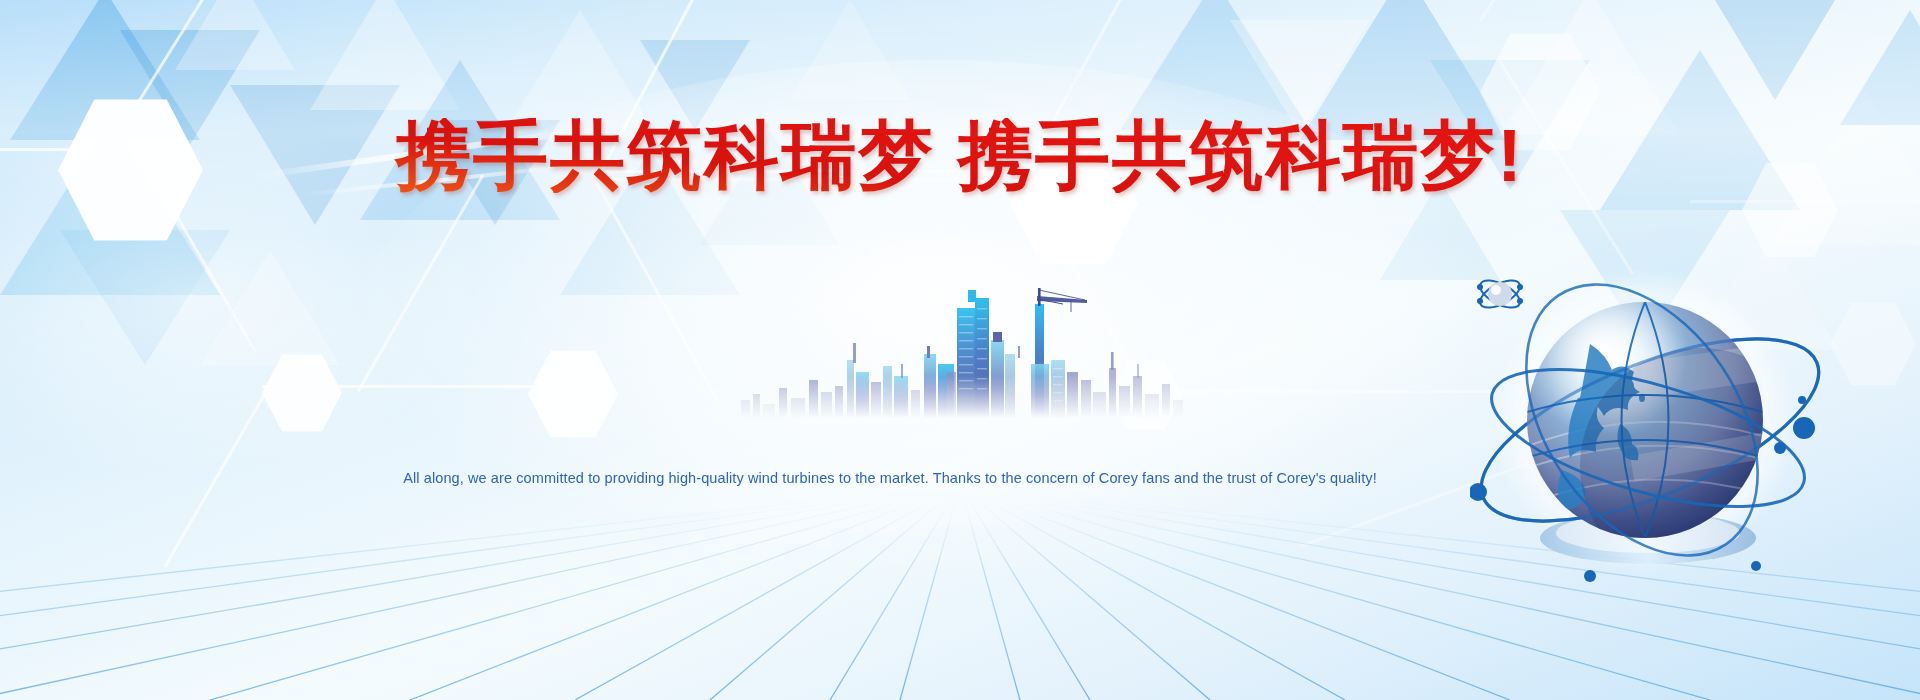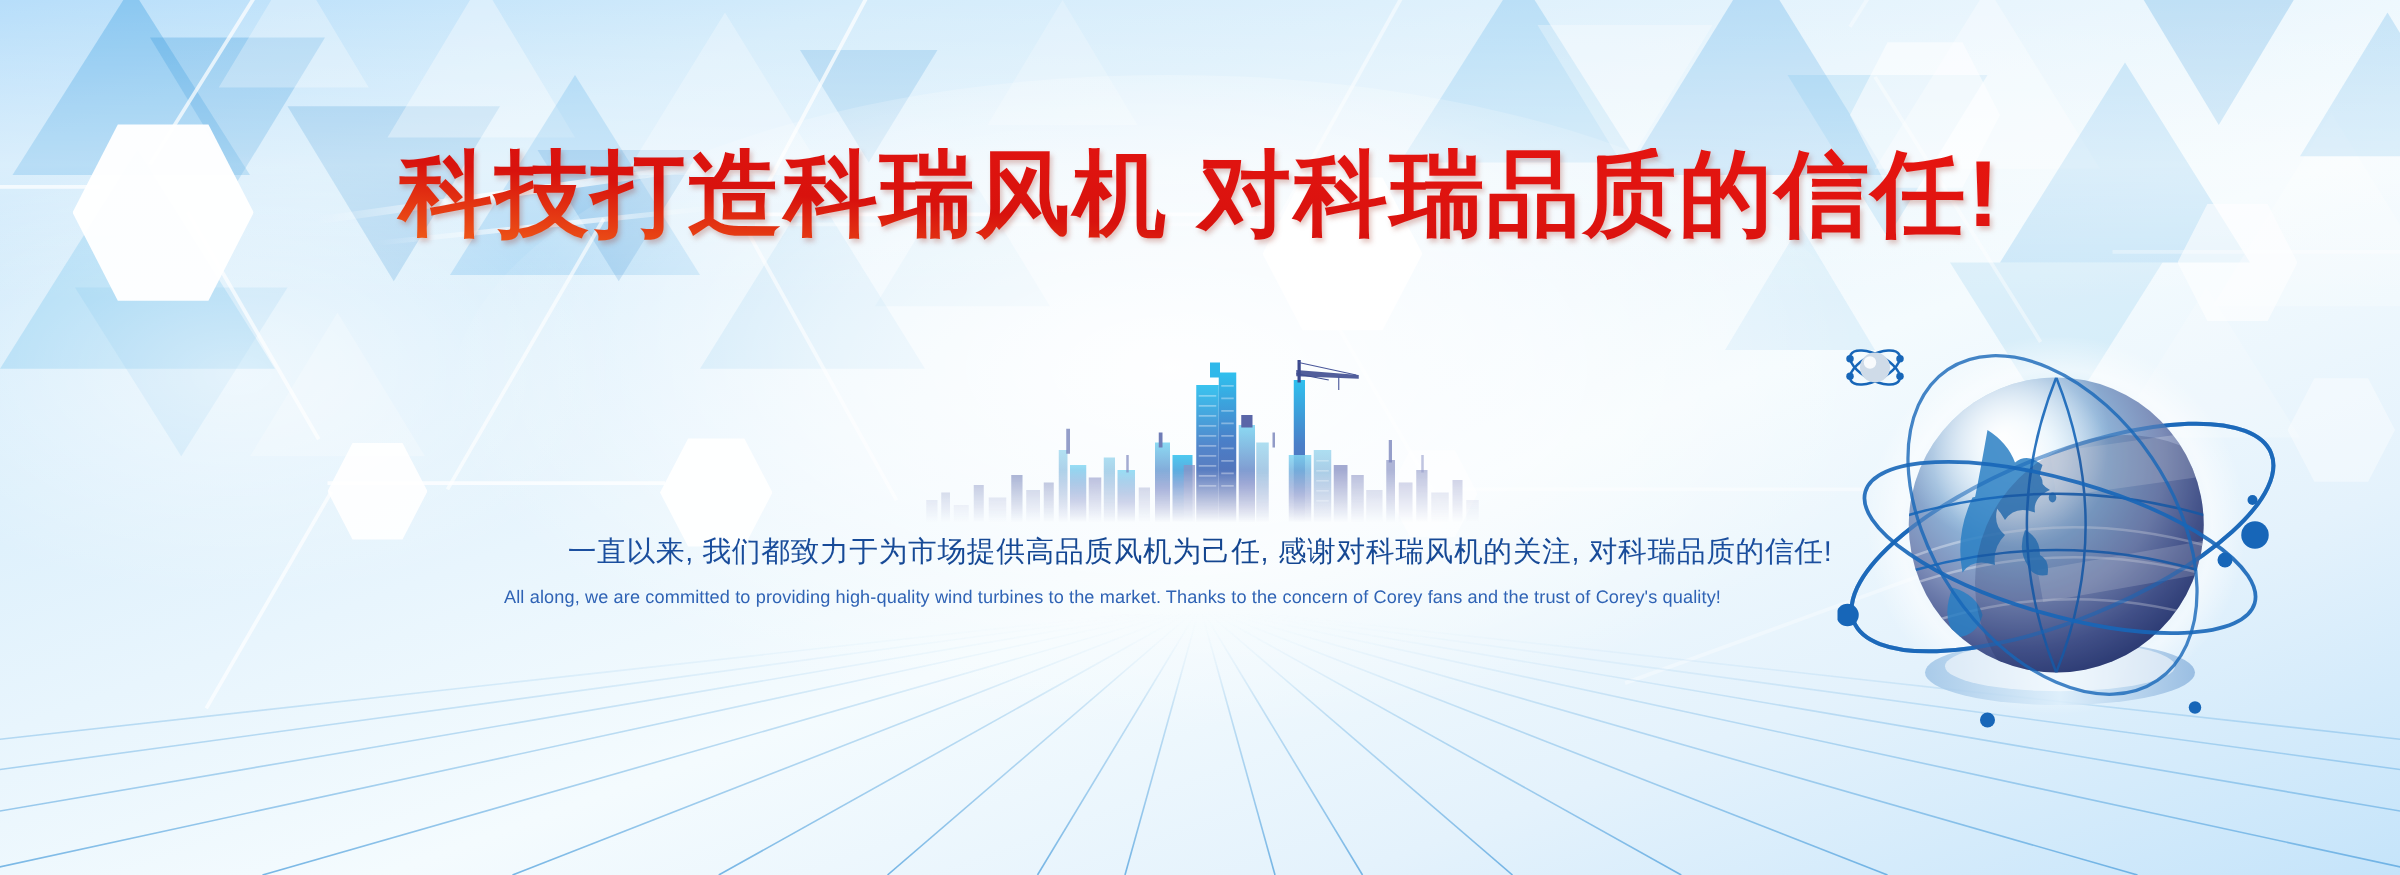--- a/index.html
+++ b/index.html
@@ -416,19 +416,18 @@
 
       <circle cx="334" cy="158" r="11" fill="#1766b8"></circle>
       <circle cx="310" cy="178" r="6" fill="#1766b8"></circle>
       <circle cx="8" cy="222" r="9" fill="#1766b8"></circle>
       <circle cx="332" cy="130" r="4" fill="#1766b8"></circle>
       <circle cx="120" cy="306" r="6" fill="#1766b8"></circle>
       <circle cx="286" cy="296" r="5" fill="#1766b8"></circle>
     </svg>
   </div>
 
-  <div id="headline">科技打造科瑞风机 对科瑞品质的信任!</div>
-
-  <div id="subtitle-cn">一直以来, 我们都致力于为市场提供高品质风机为己任, 感谢对科瑞风机的关注, 对科瑞品质的信任!</div>
+  <div id="headline">携手共筑科瑞梦 携手共筑科瑞梦!</div>
+
 
   <div id="subtitle-en">All along, we are committed to providing high-quality wind turbines to the market. Thanks to the concern of Corey fans and the trust of Corey's quality!</div>
 
 </div>
 
 </body></html>

